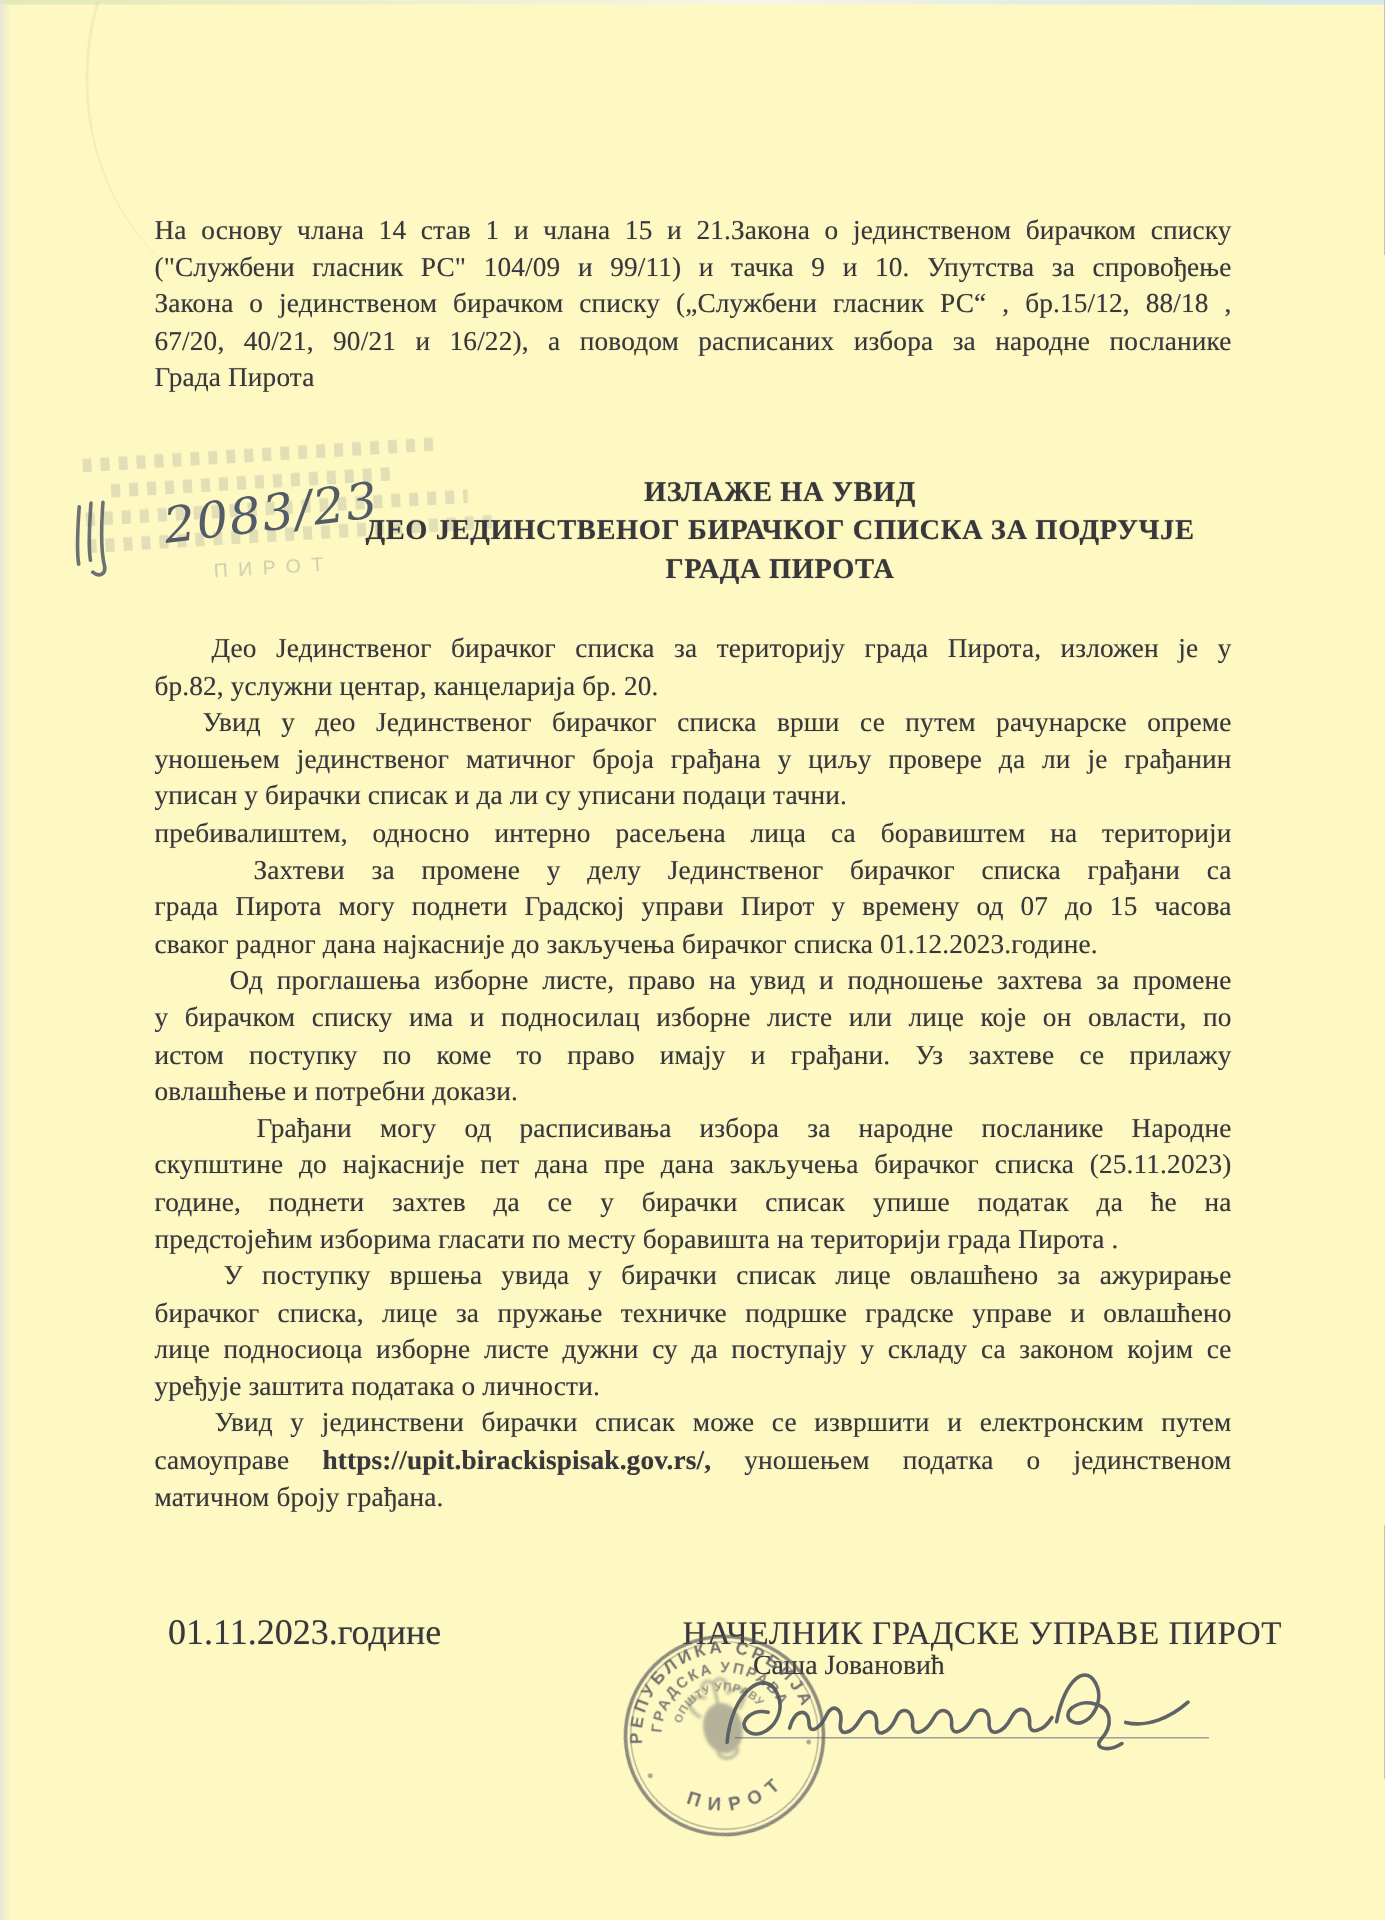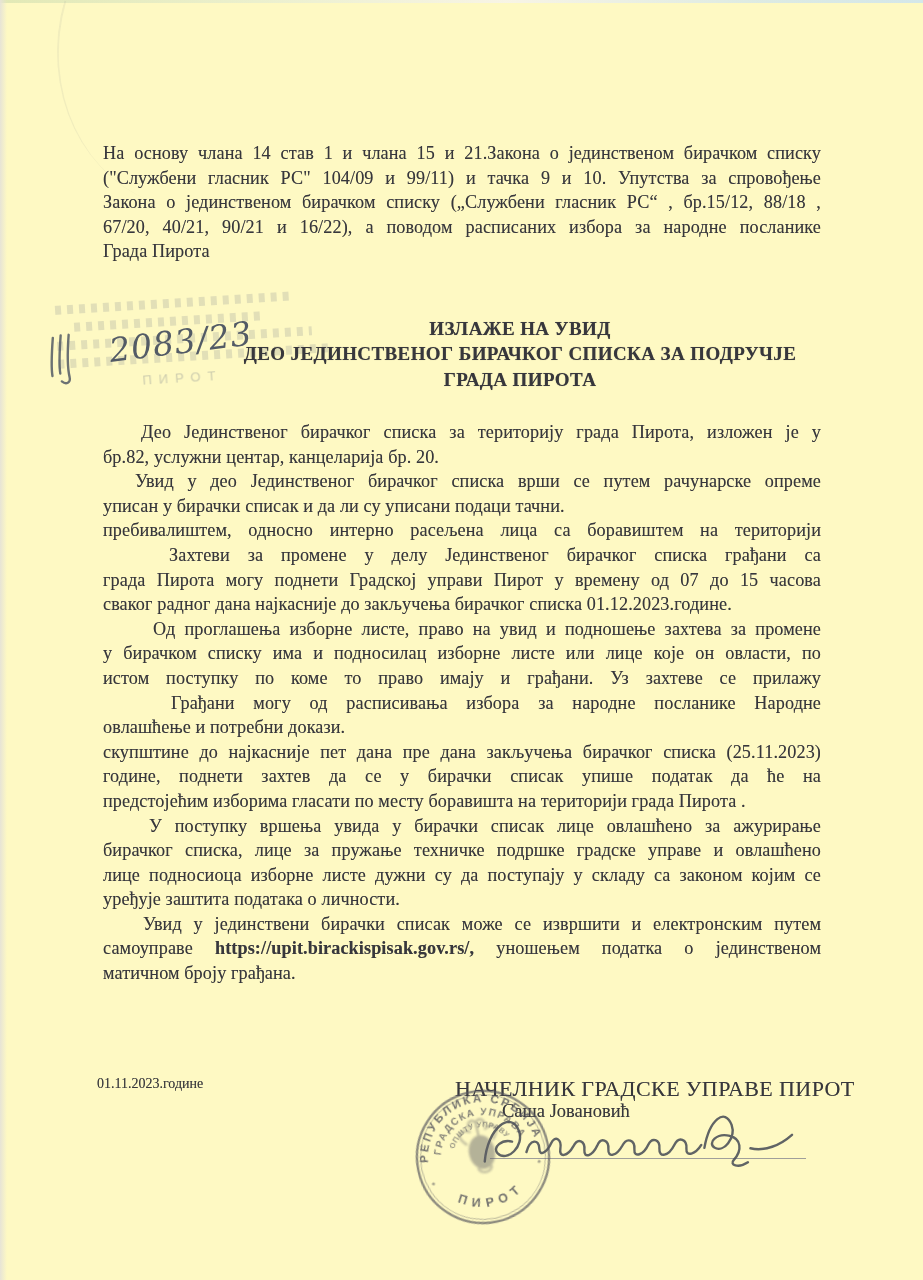--- a/index.html
+++ b/index.html
@@ -17,21 +17,21 @@
     border-left:2px solid rgba(175,175,160,.30);border-bottom-left-radius:100% 100%;
     transform:rotate(16deg);opacity:.55;}
   
   .col{position:absolute;left:103px;width:718px;}
   .line{font-size:18.2px;line-height:24.6px;text-align:justify;text-align-last:justify;
     white-space:nowrap;letter-spacing:.1px;text-shadow:0 0 .6px rgba(50,50,58,.42);}
   .line.last{text-align-last:left;}
   .title-wrap{position:absolute;left:150px;top:316px;width:740px;text-align:center;}
   .title-line{font-weight:bold;font-size:19px;line-height:25.4px;letter-spacing:.4px;
     text-shadow:0 0 .7px rgba(40,40,46,.5);}
-  .date{position:absolute;left:97px;top:1076px;font-size:14px;
+  .date{position:absolute;left:112px;top:1076px;font-size:24px;
     text-shadow:0 0 .6px rgba(50,50,58,.42);}
   .sig-title{position:absolute;left:455px;top:1076px;font-size:22px;letter-spacing:.4px;
     text-shadow:0 0 .6px rgba(50,50,58,.42);}
   .sig-name{position:absolute;left:502px;top:1101px;font-size:18.5px;
     text-shadow:0 0 .6px rgba(50,50,58,.42);}
   .sig-underline{position:absolute;left:490px;top:1158px;width:316px;height:1.4px;
     background:#8f8f93;opacity:.85;}
   .sig-svg{position:absolute;left:468px;top:1090px;transform:rotate(-2deg);}
   
   .receipt{position:absolute;left:46px;top:288px;width:312px;height:132px;
@@ -82,30 +82,31 @@
   <div class="title-wrap">
     <div class="title-line">ИЗЛАЖЕ НА УВИД</div>
     <div class="title-line">ДЕО ЈЕДИНСТВЕНОГ БИРАЧКОГ СПИСКА ЗА ПОДРУЧЈЕ</div>
     <div class="title-line">ГРАДА ПИРОТА</div>
   </div>
 
   <div class="col" style="top:420px">
       <div class="line" style="padding-left: 38px;">Део Јединственог бирачког списка за територију града Пирота, изложен је у</div>
       <div class="line last">бр.82, услужни центар, канцеларија бр. 20.</div>
       <div class="line" style="padding-left: 32px;">Увид у део Јединственог бирачког списка врши се путем рачунарске опреме</div>
+      <div class="line">уношењем јединственог матичног броја грађана у циљу провере да ли је грађанин</div>
       <div class="line last">уписан у бирачки списак и да ли су уписани подаци тачни.</div>
       <div class="line">пребивалиштем, односно интерно расељена лица са боравиштем на територији</div>
       <div class="line" style="padding-left: 66px;">Захтеви за промене у делу Јединственог бирачког списка грађани са</div>
       <div class="line">града Пирота могу поднети Градској управи Пирот у времену од 07 до 15 часова</div>
       <div class="line last">сваког радног дана најкасније до закључења бирачког списка 01.12.2023.године.</div>
       <div class="line" style="padding-left: 50px;">Од проглашења изборне листе, право на увид и подношење захтева за промене</div>
       <div class="line">у бирачком списку има и подносилац изборне листе или лице које он овласти, по</div>
       <div class="line">истом поступку по коме то право имају и грађани. Уз захтеве се прилажу</div>
+      <div class="line last">овлашћење и потребни докази.</div>
       <div class="line" style="padding-left: 68px;">Грађани могу од расписивања избора за народне посланике Народне</div>
-      <div class="line last">овлашћење и потребни докази.</div>
       <div class="line">скупштине до најкасније пет дана пре дана закључења бирачког списка (25.11.2023)</div>
       <div class="line">године, поднети захтев да се у бирачки списак упише податак да ће на</div>
       <div class="line last">предстојећим изборима гласати по месту боравишта на територији града Пирота .</div>
       <div class="line" style="padding-left: 46px;">У поступку вршења увида у бирачки списак лице овлашћено за ажурирање</div>
       <div class="line">бирачког списка, лице за пружање техничке подршке градске управе и овлашћено</div>
       <div class="line">лице подносиоца изборне листе дужни су да поступају у складу са законом којим се</div>
       <div class="line last">уређује заштита података о личности.</div>
       <div class="line" style="padding-left: 40px;">Увид у јединствени бирачки списак може се извршити и електронским путем</div>
       <div class="line"><span>самоуправе </span><strong>https://upit.birackispisak.gov.rs/,</strong><span> уношењем податка о јединственом</span></div>
       <div class="line last">матичном броју грађана.</div>

